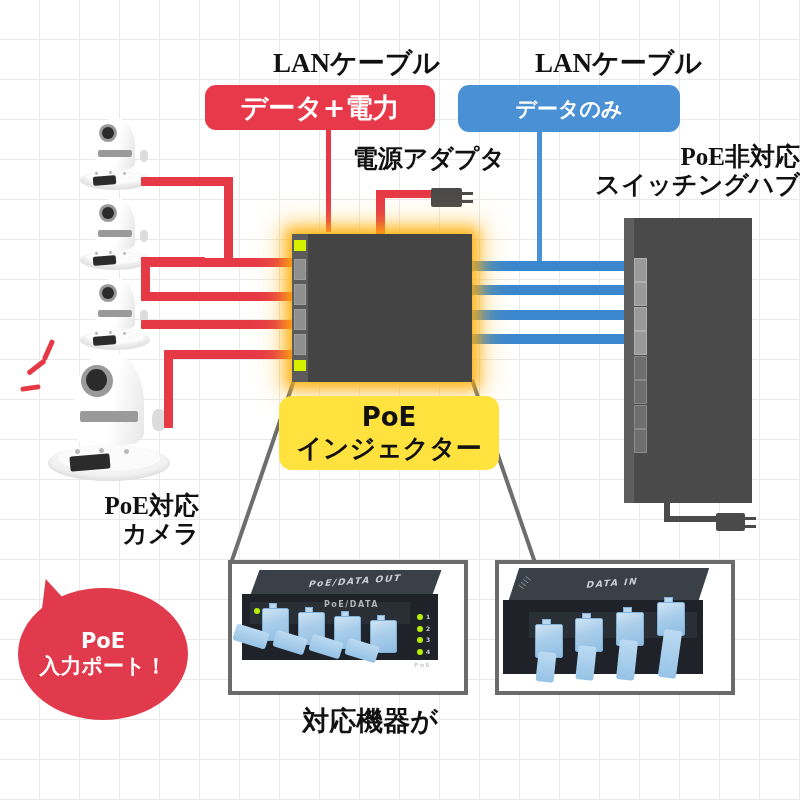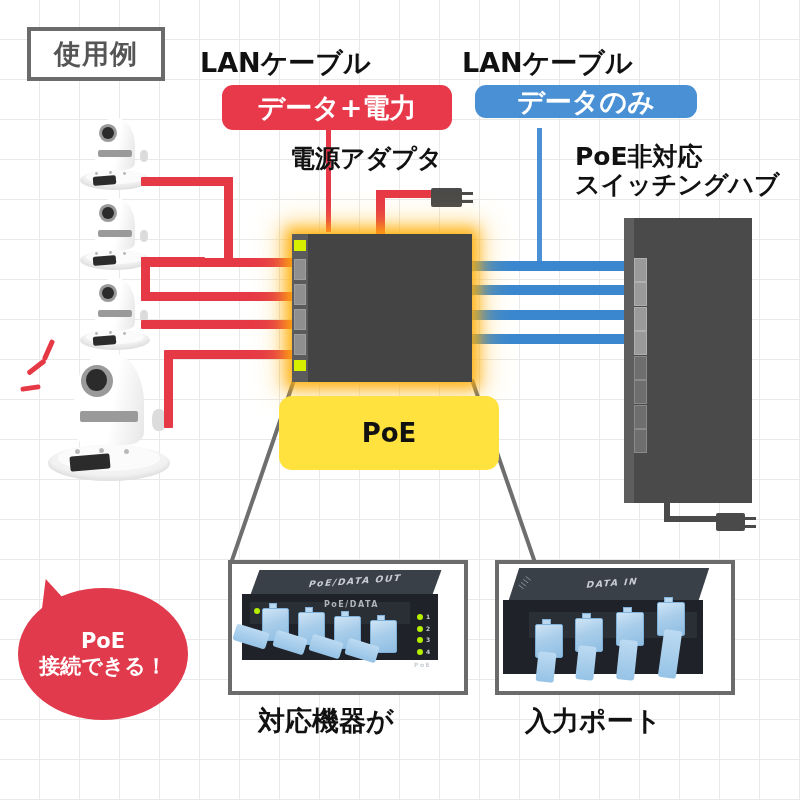--- a/index.html
+++ b/index.html
@@ -15,24 +15,25 @@
     background-color:#ffffff;
     background-image:
       linear-gradient(to right, #e9e9e9 1px, transparent 1px),
       linear-gradient(to bottom, #e9e9e9 1px, transparent 1px);
     background-size:40px 40px;
     background-position:-1px -1px;
     overflow:hidden;
   }
   .abs{position:absolute;}
   .ctext{
-    text-align:left;
+    text-align:right;
     line-height:1.12;
     white-space:pre-line;
     font-weight:bold;
+    font-family:Liberation Serif, serif;
   }
 
   
   #usage-badge{
     left:27px;top:27px;width:138px;height:54px;
     border:4px solid #6b6b6b;background:#ffffff;
     box-sizing:border-box;
     display:flex;align-items:center;justify-content:center;
     font-size:27px;font-weight:bold;color:#555555;
     letter-spacing:1px;
@@ -42,21 +43,20 @@
   .blk{
     color:#111111;font-weight:bold;
   }
 
   
   .pill{
     border-radius:11px;
     display:flex;align-items:center;justify-content:center;
     color:#ffffff;font-weight:bold;
     box-sizing:border-box;
-    margin-left:17px;
   }
   .pill-red{background:#e8394a;}
   .pill-blue{background:#4a90d4;}
   .stem{position:absolute;}
 
   
   #poe-tag{
     left:279px;top:396px;width:220px;height:74px;
     background:#ffe23d;border-radius:13px;
     display:flex;flex-direction:column;align-items:center;justify-content:center;
@@ -194,34 +194,31 @@
     background:#2b2b2b;border-radius:2px;transform:rotate(-5deg);
   }
   .cam .dot{position:absolute;width:4%;height:4%;border-radius:50%;background:#b7b7b7;}
   .spark{position:absolute;background:#e63946;border-radius:2px;}
 </style>
 </head>
 <body>
 
 <div id="stage">
 
-  <div class="abs" id="usage-badge">
-    <span>使用例</span>
-  </div>
 
   <div class="abs blk ctext" style="left:200px;top:48px;width:240px;font-size:27px;">LANケーブル</div>
 
   <div class="abs pill pill-red" style="left:205px;top:85px;width:230px;height:45px;font-size:27px;">
     <span>データ+電力</span>
   </div>
   <div class="abs stem" style="left:326px;top:128px;width:5px;height:104px;background:#e8394a;"></div>
 
   <div class="abs blk ctext" style="left:462px;top:48px;width:240px;font-size:27px;">LANケーブル</div>
 
-  <div class="abs pill pill-blue" style="left:458px;top:85px;width:222px;height:33px;font-size:27px;">
+  <div class="abs pill pill-blue" style="left:458px;top:85px;width:222px;height:47px;font-size:21px;">
     <span>データのみ</span>
   </div>
   <div class="abs stem" style="left:537px;top:128px;width:5px;height:137px;background:#4a90d4;"></div>
 
   <div class="abs blk ctext" style="left:290px;top:145px;width:215px;font-size:25px;">電源アダプタ</div>
 
   <div class="abs blk ctext" style="left:575px;top:143px;width:225px;font-size:25px;">PoE非対応
 スイッチングハブ</div>
 
   <div class="cam abs" style="left:80px;top:118px;width:70px;height:72px;">
@@ -277,20 +274,22 @@
     <div class="lensring"></div>
     <div class="lens"></div>
     <div class="visor"></div>
     <div class="nub"></div>
     <div class="strip"></div>
     <div class="dot" style="left:22%;bottom:21%;"></div>
     <div class="dot" style="left:42%;bottom:22%;"></div>
     <div class="dot" style="left:62%;bottom:21%;"></div>
   </div>
 
+  <div class="abs blk ctext" style="left:24px;top:492px;width:175px;font-size:25px;">PoE対応
+カメラ</div>
 
   <div class="cab-r" style="left:141px;top:177px;width:92px;height:9px;"></div>
   <div class="cab-r" style="left:224px;top:177px;width:9px;height:90px;"></div>
   <div class="cab-r" style="left:150px;top:258px;width:148px;height:9px;"></div>
   <div class="cab-cap-r" style="left:291px;top:256px;width:13px;height:13px;"></div>
 
   <div class="cab-r" style="left:141px;top:257px;width:64px;height:9px;"></div>
   <div class="cab-r" style="left:141px;top:257px;width:9px;height:44px;"></div>
   <div class="cab-r" style="left:141px;top:292px;width:157px;height:9px;"></div>
   <div class="cab-cap-r" style="left:291px;top:290px;width:13px;height:13px;"></div>
@@ -352,26 +351,27 @@
   <div class="abs pw-prong" style="left:744px;top:517px;"></div>
   <div class="abs pw-prong" style="left:744px;top:525px;"></div>
 
   <div class="leader" style="left:292px;top:380px;width:4px;height:196px;
        transform:rotate(19deg);"></div>
   <div class="leader" style="left:470px;top:380px;width:4px;height:196px;
        transform:rotate(-19deg);"></div>
 
   <div class="abs" id="poe-tag">
     <span>PoE</span>
+    <span>インジェクター</span>
   </div>
 
   <div class="abs" id="poe-balloon-tail"></div>
   <div class="abs" id="poe-balloon">
     <span>PoE</span>
-    <span>接続できる！</span>
+    <span>入力ポート！</span>
   </div>
 
   <div class="abs photo" id="photo-out">
     <div class="dev-top" style="left:22px;top:6px;width:182px;height:30px;
          transform:skewX(-20deg);"></div>
     <div class="dev-body" style="left:10px;top:30px;width:196px;height:66px;"></div>
     <div class="dev-face" style="left:18px;top:38px;width:160px;height:22px;"></div>
     <div class="dev-text" style="left:78px;top:12px;transform:skewX(-20deg) rotate(-4deg);">PoE/DATA OUT</div>
     <div class="dev-text" style="left:92px;top:36px;font-size:8px;color:#aeb4bc;">PoE/DATA</div>
 
@@ -440,15 +440,14 @@
     </div>
     <div class="cordblue" style="left:119px;top:76px;width:18px;height:40px;transform:rotate(6deg);"></div>
 
     <div class="rj45" style="left:158px;top:38px;width:28px;height:34px;">
       <div class="clip"></div>
       <div class="plug"></div>
     </div>
     <div class="cordblue" style="left:162px;top:66px;width:18px;height:48px;transform:rotate(8deg);"></div>
   </div>
 
-  <div class="abs blk ctext" style="left:525px;top:706px;width:180px;font-size:27px;">入力ポート</div>
 
 </div>
 
 </body></html>

